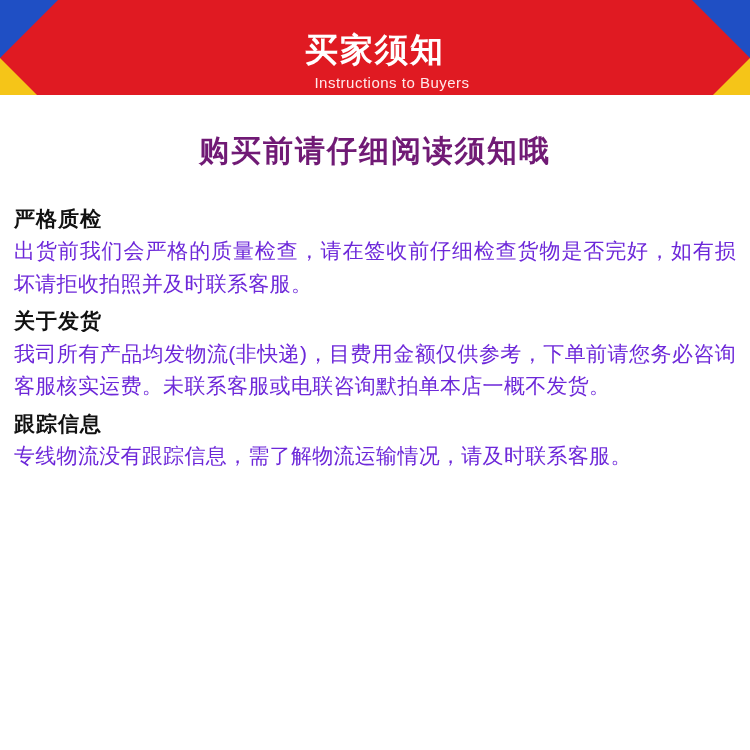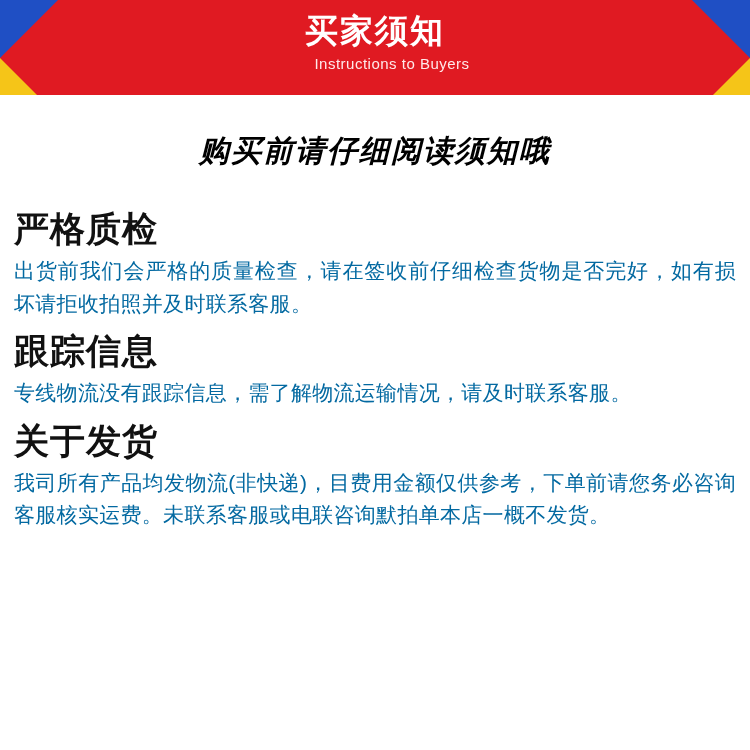--- a/index.html
+++ b/index.html
@@ -55,21 +55,21 @@
   .corner-right-yellow {
     right: 0;
     top: 58px;
     border-bottom: 37px solid #f5c518;
     border-left: 37px solid transparent;
   }
   .banner-text {
     position: relative;
     z-index: 2;
     text-align: center;
-    padding-top: 13px;
+    padding-top: 32px;
   }
   .banner-title {
     color: #ffffff;
     font-size: 33px;
     font-weight: bold;
     letter-spacing: 2px;
     line-height: 1.1;
   }
   .banner-sub {
     color: #ffe9ea;
@@ -77,45 +77,44 @@
     margin-top: 6px;
     letter-spacing: 0.5px;
     margin-left: 34px;
   }
 
   
   .main-heading {
     text-align: center;
     font-size: 30px;
     font-weight: bold;
-    color: #000000;
+    color: #701a75;
     letter-spacing: 2px;
     margin-top: 36px;
-    font-style: italic;
   }
 
   
   .content {
     padding: 0 14px;
     margin-top: 32px;
   }
   .section {
     margin-bottom: 6px;
   }
   .section-title {
-    font-size: 35px;
+    font-size: 21px;
     font-weight: bold;
     color: #111111;
     letter-spacing: 1px;
     line-height: 1.4;
     margin-bottom: 2px;
   }
   .section-body {
     font-size: 21px;
-    color: #0369a1;
+    color: #6d28d9;
     line-height: 1.55;
     letter-spacing: 0.3px;
     text-align: justify;
   }
 </style>
 </head>
 <body>
 
 <div class="page">
 
@@ -136,23 +135,23 @@
 
     <div class="section">
       <div class="section-title">严格质检</div>
       <div class="section-body">出货前我们会严格的质量检查，请在签收前仔细检查货物是否完好，如有损坏请拒收拍照并及时联系客服。</div>
     </div>
 
     <div class="section">
     </div>
 
     <div class="section">
-      <div class="section-title">跟踪信息</div>
-      <div class="section-body">专线物流没有跟踪信息，需了解物流运输情况，请及时联系客服。</div>
+      <div class="section-title">关于发货</div>
+      <div class="section-body">我司所有产品均发物流(非快递)，目费用金额仅供参考，下单前请您务必咨询客服核实运费。未联系客服或电联咨询默拍单本店一概不发货。</div>
     </div>
 
     <div class="section">
-      <div class="section-title">关于发货</div>
-      <div class="section-body">我司所有产品均发物流(非快递)，目费用金额仅供参考，下单前请您务必咨询客服核实运费。未联系客服或电联咨询默拍单本店一概不发货。</div>
+      <div class="section-title">跟踪信息</div>
+      <div class="section-body">专线物流没有跟踪信息，需了解物流运输情况，请及时联系客服。</div>
     </div>
 
   </div>
 </div>
 
 </body></html>

